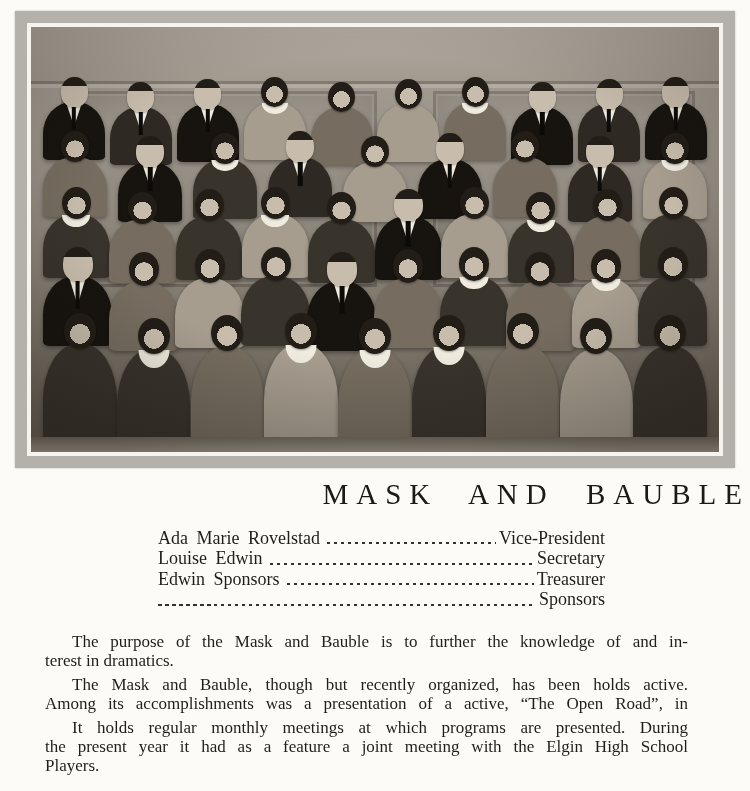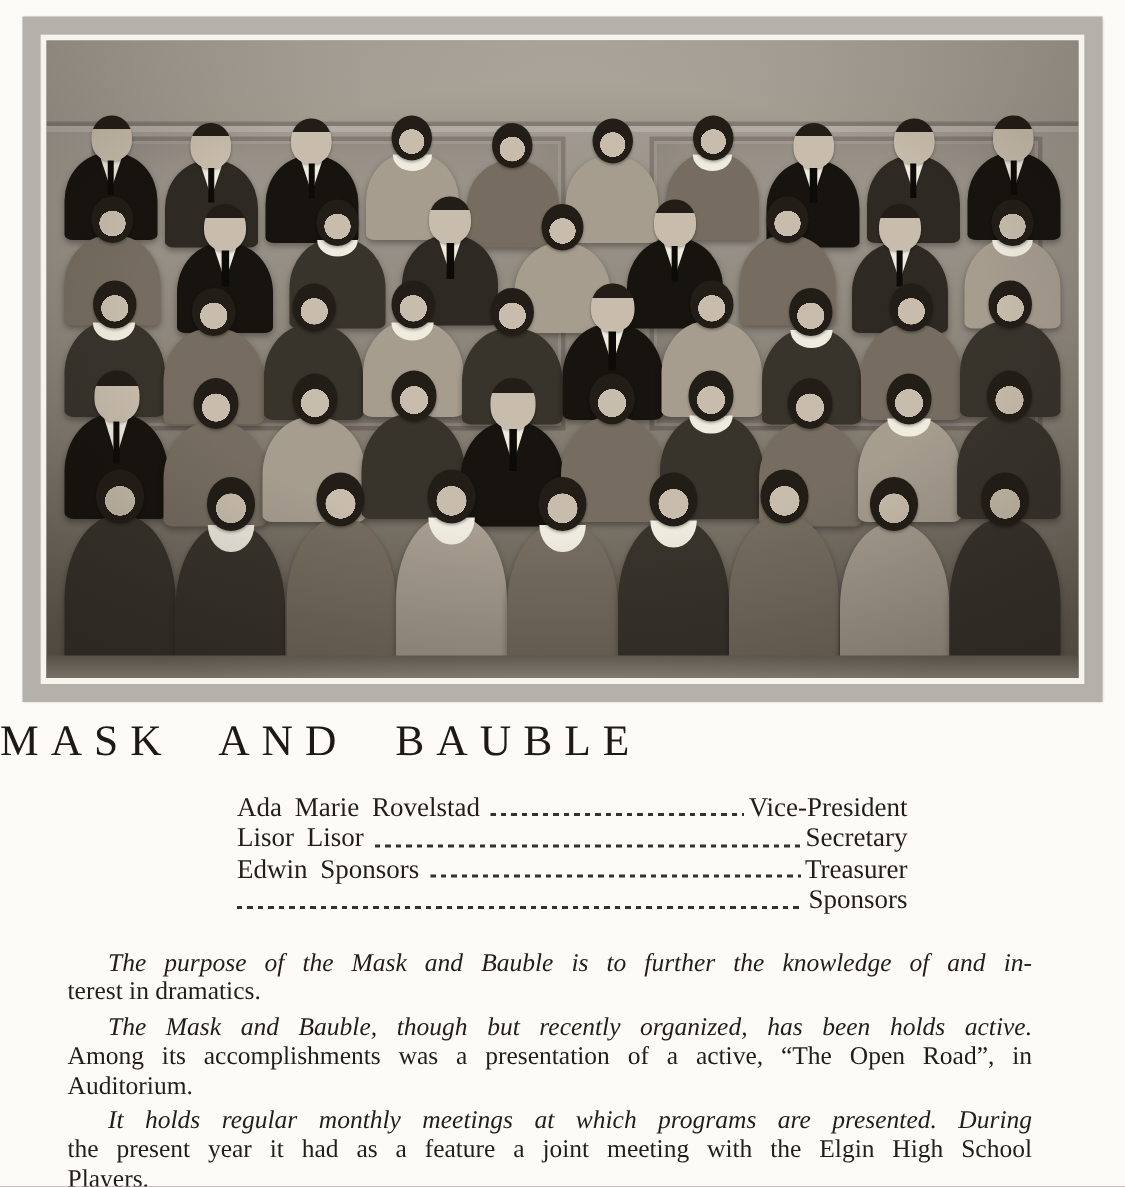--- a/index.html
+++ b/index.html
@@ -78,21 +78,21 @@
     background:linear-gradient(#6f685d,#9d968b);
   }
   .vignette{
     position:absolute;inset:0;z-index:50;pointer-events:none;
     background:radial-gradient(ellipse 75% 65% at 50% 42%,rgba(0,0,0,0) 55%,rgba(18,14,10,.28) 100%);
   }
 
   
   .title{
     position:absolute;top:478px;left:0;width:100%;margin:0;
-    text-align:left;font-weight:normal;
+    text-align:right;font-weight:normal;
     font-size:29px;letter-spacing:8px;word-spacing:16px;
     color:#1d1a16;
   }
   .officers{
     position:absolute;top:528px;left:158px;width:447px;
     font-size:18px;line-height:20.4px;
   }
   .officer-row{display:flex;align-items:baseline;}
   .o-name{white-space:nowrap;word-spacing:4px;margin-right:7px;}
   .o-role{white-space:nowrap;margin-left:3px;}
@@ -100,21 +100,21 @@
     flex:1;height:2px;align-self:flex-end;margin-bottom:4px;
     background:repeating-linear-gradient(90deg,#35312c 0 3.5px,transparent 3.5px 7px);
   }
   .bodytext{
     position:absolute;top:632px;left:45px;width:643px;
     font-size:17px;line-height:19.4px;
   }
   .para{margin:0 0 4px 0;}
   .line{display:block;}
   .line.justify{text-align:justify;text-align-last:justify;}
-  .line.indent{text-indent:27px;font-style:italic;}
+  .line.indent{text-indent:27px;}
 </style>
 </head>
 <body>
 
 <div class="page">
 
   <figure class="photo-frame">
     <div class="photo-mat">
       <div class="photo" id="photo" style="--skin: #c8bdac; --hair: #221d16; --suit: #17130e; --suit2: #2e2922; --dress_light: #a69d8f; --dress_mid: #766d60; --dress_dark: #38332b; --collar: #efebdf;">
         <div class="frieze"></div>
@@ -322,21 +322,21 @@
 
   <h1 class="title">MASK AND BAUBLE</h1>
 
   <div class="officers">
     <div class="officer-row">
       <span class="o-name">Ada Marie Rovelstad</span>
       <span class="o-leader"></span>
       <span class="o-role">Vice-President</span>
     </div>
     <div class="officer-row">
-      <span class="o-name">Lisor Lisor</span>
+      <span class="o-name">Louise Edwin</span>
       <span class="o-leader"></span>
       <span class="o-role">Secretary</span>
     </div>
     <div class="officer-row">
       <span class="o-name">Edwin Sponsors</span>
       <span class="o-leader"></span>
       <span class="o-role">Treasurer</span>
     </div>
     <div class="officer-row">
       <span class="o-leader"></span>
@@ -345,21 +345,20 @@
   </div>
 
   <div class="bodytext">
     <p class="para">
       <span class="line justify indent">The purpose of the Mask and Bauble is to further the knowledge of and in-</span>
       <span class="line">terest in dramatics.</span>
     </p>
     <p class="para">
       <span class="line justify indent">The Mask and Bauble, though but recently organized, has been holds active.</span>
       <span class="line justify">Among its accomplishments was a presentation of a active, “The Open Road”, in</span>
-      <span class="line">Auditorium.</span>
     </p>
     <p class="para">
       <span class="line justify indent">It holds regular monthly meetings at which programs are presented.  During</span>
       <span class="line justify">the present year it had as a feature a joint meeting with the Elgin High School</span>
       <span class="line">Players.</span>
     </p>
   </div>
 
 </div>
 

